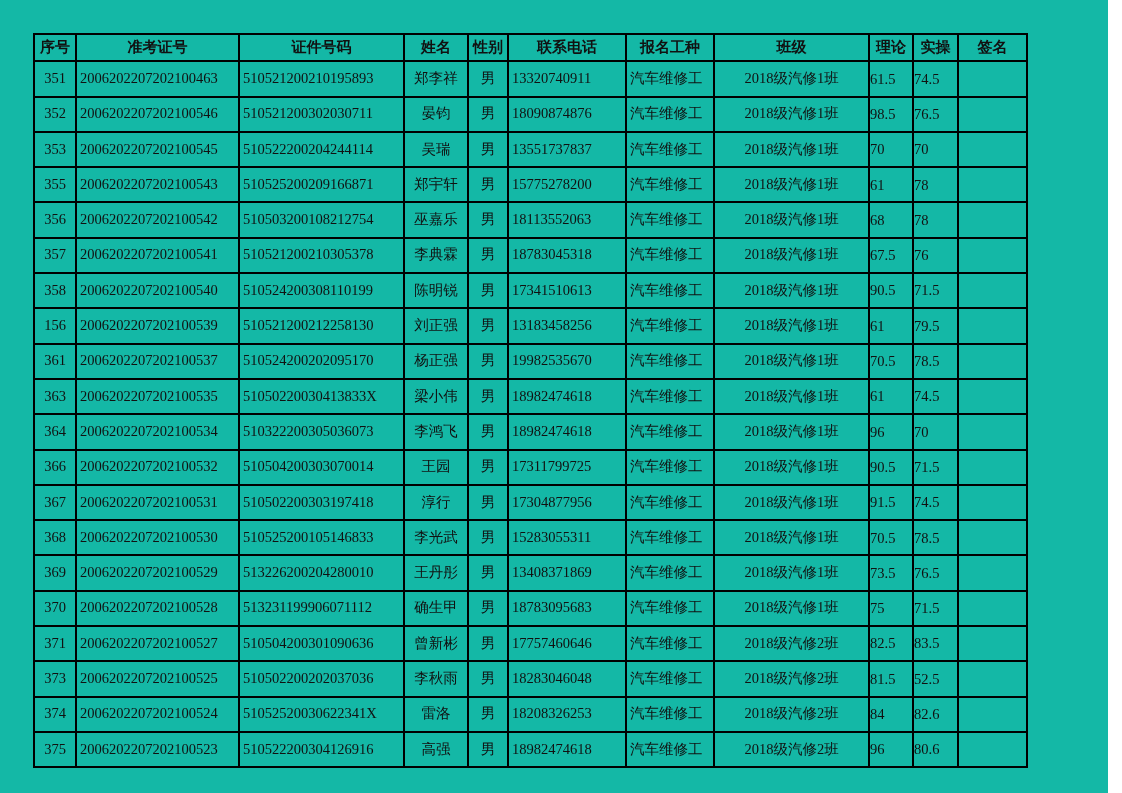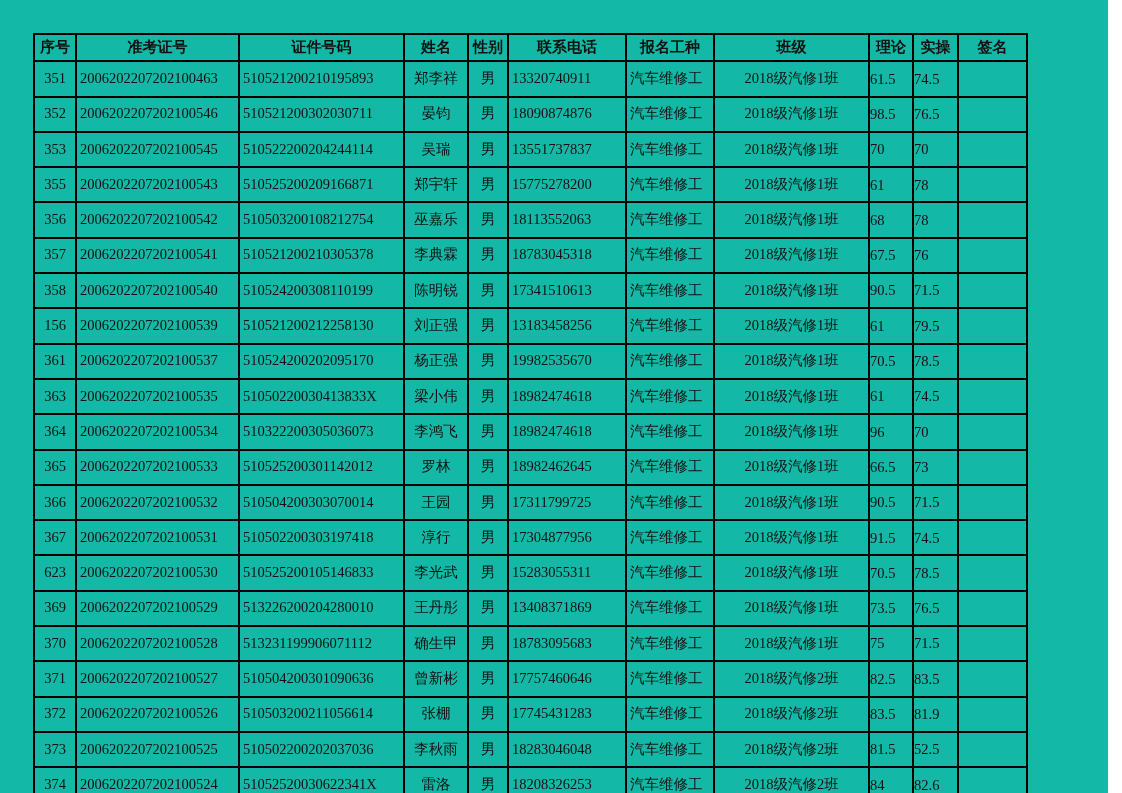--- a/index.html
+++ b/index.html
@@ -229,33 +229,20 @@
           <td class="c3">李鸿飞</td>
           <td class="c4">男</td>
           <td class="c5">18982474618</td>
           <td class="c6">汽车维修工</td>
           <td class="c7">2018级汽修1班</td>
           <td class="c8">96</td>
           <td class="c9">70</td>
           <td class="c10"></td>
         </tr>
         <tr>
-          <td class="c0">365</td>
-          <td class="c1">2006202207202100533</td>
-          <td class="c2">510525200301142012</td>
-          <td class="c3">罗林</td>
-          <td class="c4">男</td>
-          <td class="c5">18982462645</td>
-          <td class="c6">汽车维修工</td>
-          <td class="c7">2018级汽修1班</td>
-          <td class="c8">66.5</td>
-          <td class="c9">73</td>
-          <td class="c10"></td>
-        </tr>
-        <tr>
           <td class="c0">366</td>
           <td class="c1">2006202207202100532</td>
           <td class="c2">510504200303070014</td>
           <td class="c3">王园</td>
           <td class="c4">男</td>
           <td class="c5">17311799725</td>
           <td class="c6">汽车维修工</td>
           <td class="c7">2018级汽修1班</td>
           <td class="c8">90.5</td>
           <td class="c9">71.5</td>
@@ -268,21 +255,21 @@
           <td class="c3">淳行</td>
           <td class="c4">男</td>
           <td class="c5">17304877956</td>
           <td class="c6">汽车维修工</td>
           <td class="c7">2018级汽修1班</td>
           <td class="c8">91.5</td>
           <td class="c9">74.5</td>
           <td class="c10"></td>
         </tr>
         <tr>
-          <td class="c0">623</td>
+          <td class="c0">368</td>
           <td class="c1">2006202207202100530</td>
           <td class="c2">510525200105146833</td>
           <td class="c3">李光武</td>
           <td class="c4">男</td>
           <td class="c5">15283055311</td>
           <td class="c6">汽车维修工</td>
           <td class="c7">2018级汽修1班</td>
           <td class="c8">70.5</td>
           <td class="c9">78.5</td>
           <td class="c10"></td>
@@ -317,33 +304,20 @@
           <td class="c0">371</td>
           <td class="c1">2006202207202100527</td>
           <td class="c2">510504200301090636</td>
           <td class="c3">曾新彬</td>
           <td class="c4">男</td>
           <td class="c5">17757460646</td>
           <td class="c6">汽车维修工</td>
           <td class="c7">2018级汽修2班</td>
           <td class="c8">82.5</td>
           <td class="c9">83.5</td>
-          <td class="c10"></td>
-        </tr>
-        <tr>
-          <td class="c0">372</td>
-          <td class="c1">2006202207202100526</td>
-          <td class="c2">510503200211056614</td>
-          <td class="c3">张棚</td>
-          <td class="c4">男</td>
-          <td class="c5">17745431283</td>
-          <td class="c6">汽车维修工</td>
-          <td class="c7">2018级汽修2班</td>
-          <td class="c8">83.5</td>
-          <td class="c9">81.9</td>
           <td class="c10"></td>
         </tr>
         <tr>
           <td class="c0">373</td>
           <td class="c1">2006202207202100525</td>
           <td class="c2">510502200202037036</td>
           <td class="c3">李秋雨</td>
           <td class="c4">男</td>
           <td class="c5">18283046048</td>
           <td class="c6">汽车维修工</td>

